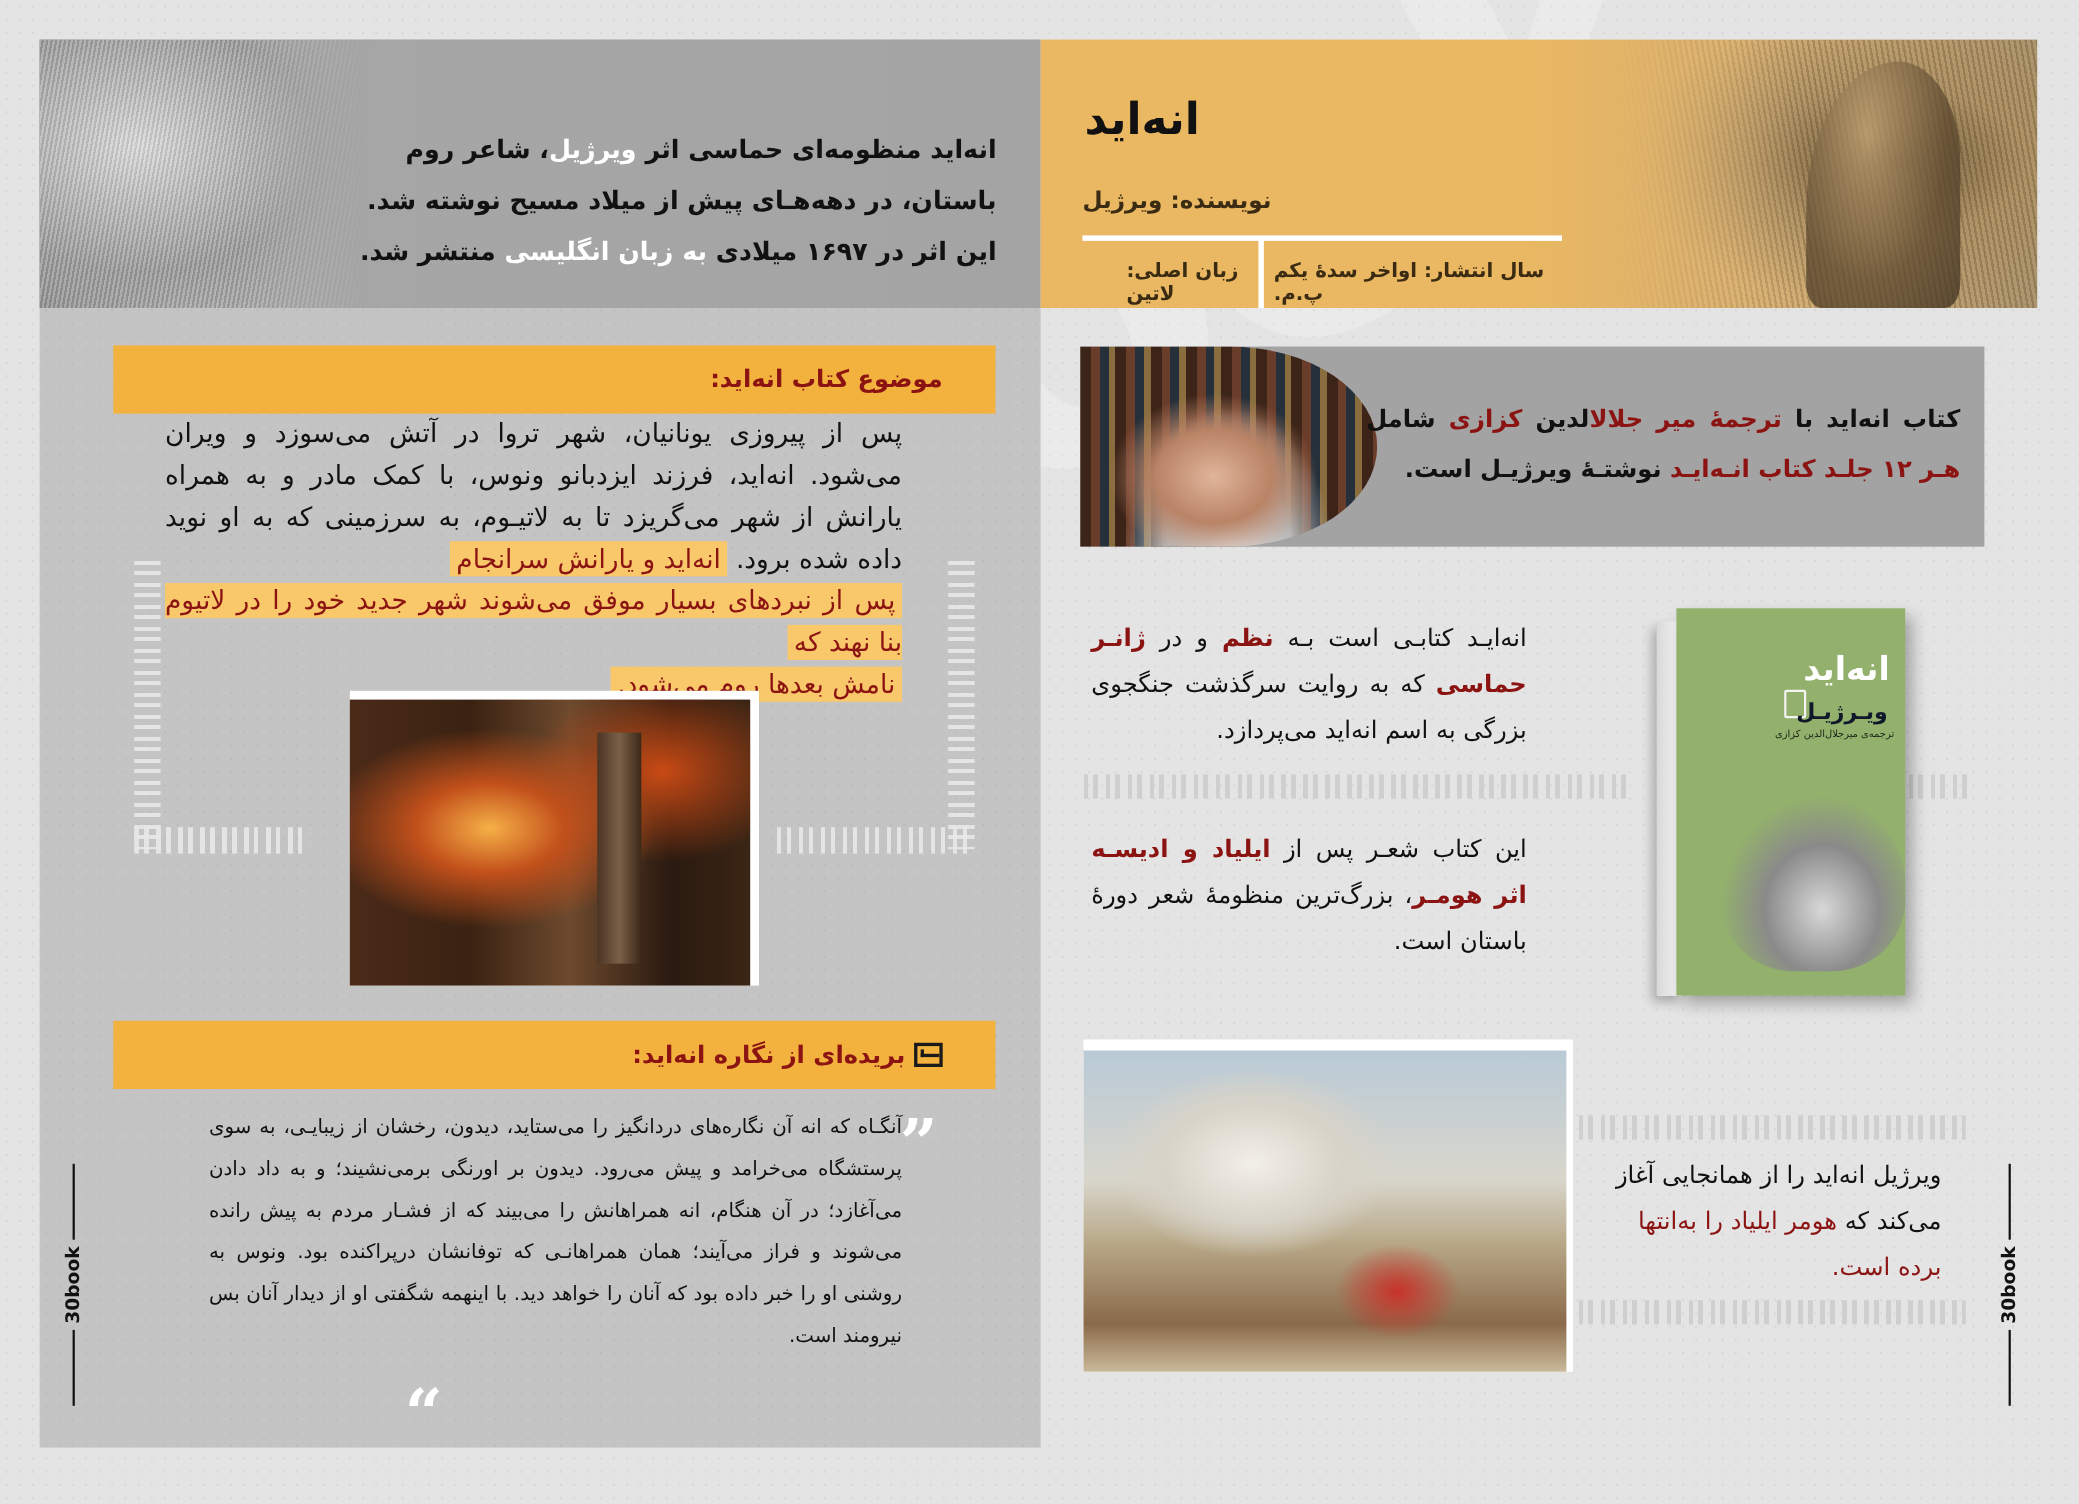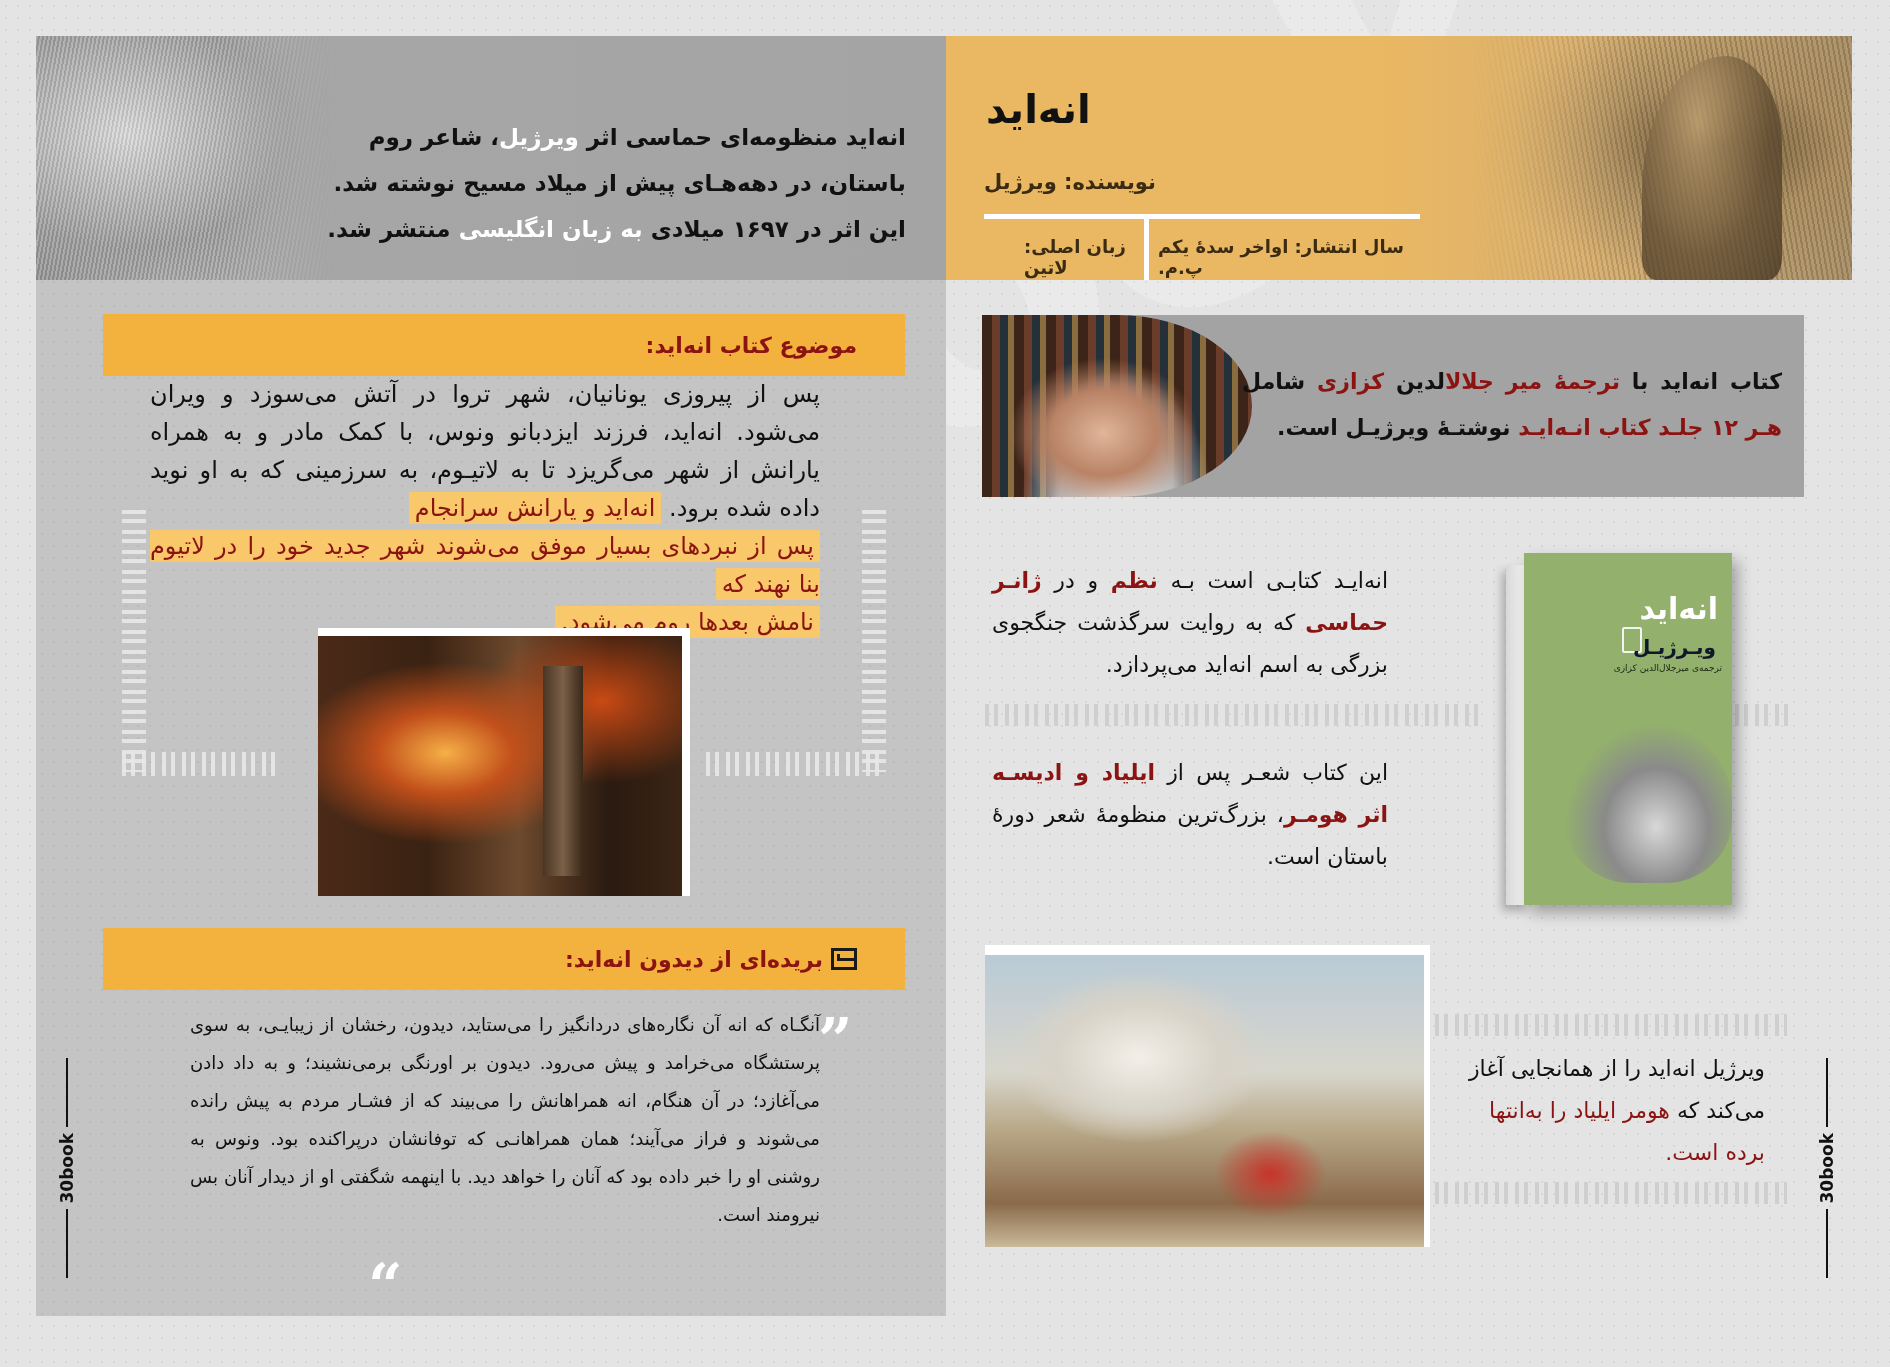--- a/index.html
+++ b/index.html
@@ -276,21 +276,21 @@
 <p id="topic-text" class="rtl"><span>پس از پیروزی یونانیان، شهر تروا در آتش می‌سوزد و ویران می‌شود. انه‌اید، فرزند ایزدبانو ونوس، با کمک مادر  و به همراه یارانش از شهر می‌گریزد تا به لاتیـوم، به سرزمینی که به او نوید داده شده برود. </span><span class="hl-box">انه‌اید و یارانش سرانجام</span><br><span class="hl-box">پس از نبردهای بسیار موفق می‌شوند شهر جدید خود را در لاتیوم بنا نهند که</span><br><span class="hl-box">نامش بعدها روم می‌شود.</span></p>
 
 <div id="troy-fire" class="photo-frame">
   <div class="img">
       <div class="column"></div>
     </div>
 </div>
 
 <div class="section-banner rtl" style="left:103px; top:928px; width:802px;">
   <span class="banner-icon"></span>
-  <span class="banner-title">بریده‌ای از دیدون انه‌اید:</span>
+  <span class="banner-title">بریده‌ای از نگاره انه‌اید:</span>
 </div>
 
 <div class="quote-mark" style="left:818px; top:1010px;">”</div>
 <p id="quote-text" class="rtl">آنگـاه که انه آن نگاره‌های دردانگیز را می‌ستاید، دیدون، رخشان از زیبایـی، به سوی پرستشگاه می‌خرامد و پیش می‌رود. دیدون بر اورنگی برمی‌نشیند؛ و به داد دادن می‌آغازد؛ در آن هنگام، انه همراهانش را می‌بیند که از فشـار مردم به پیش رانده می‌شوند و فراز می‌آیند؛ همان همراهانـی که توفانشان درپراکنده بود. ونوس به روشنی او را خبر داده بود که آنان را خواهد دید. با اینهمه شگفتی او از دیدار آنان بس نیرومند است.</p>
 <div class="quote-mark" style="left:368px; top:1255px;">“</div>
 
 <div class="brand-side" style="left:52px; top:1058px;">
   <div class="line"></div>
   <div class="brand-label">30book</div>
   <div class="line"></div>

